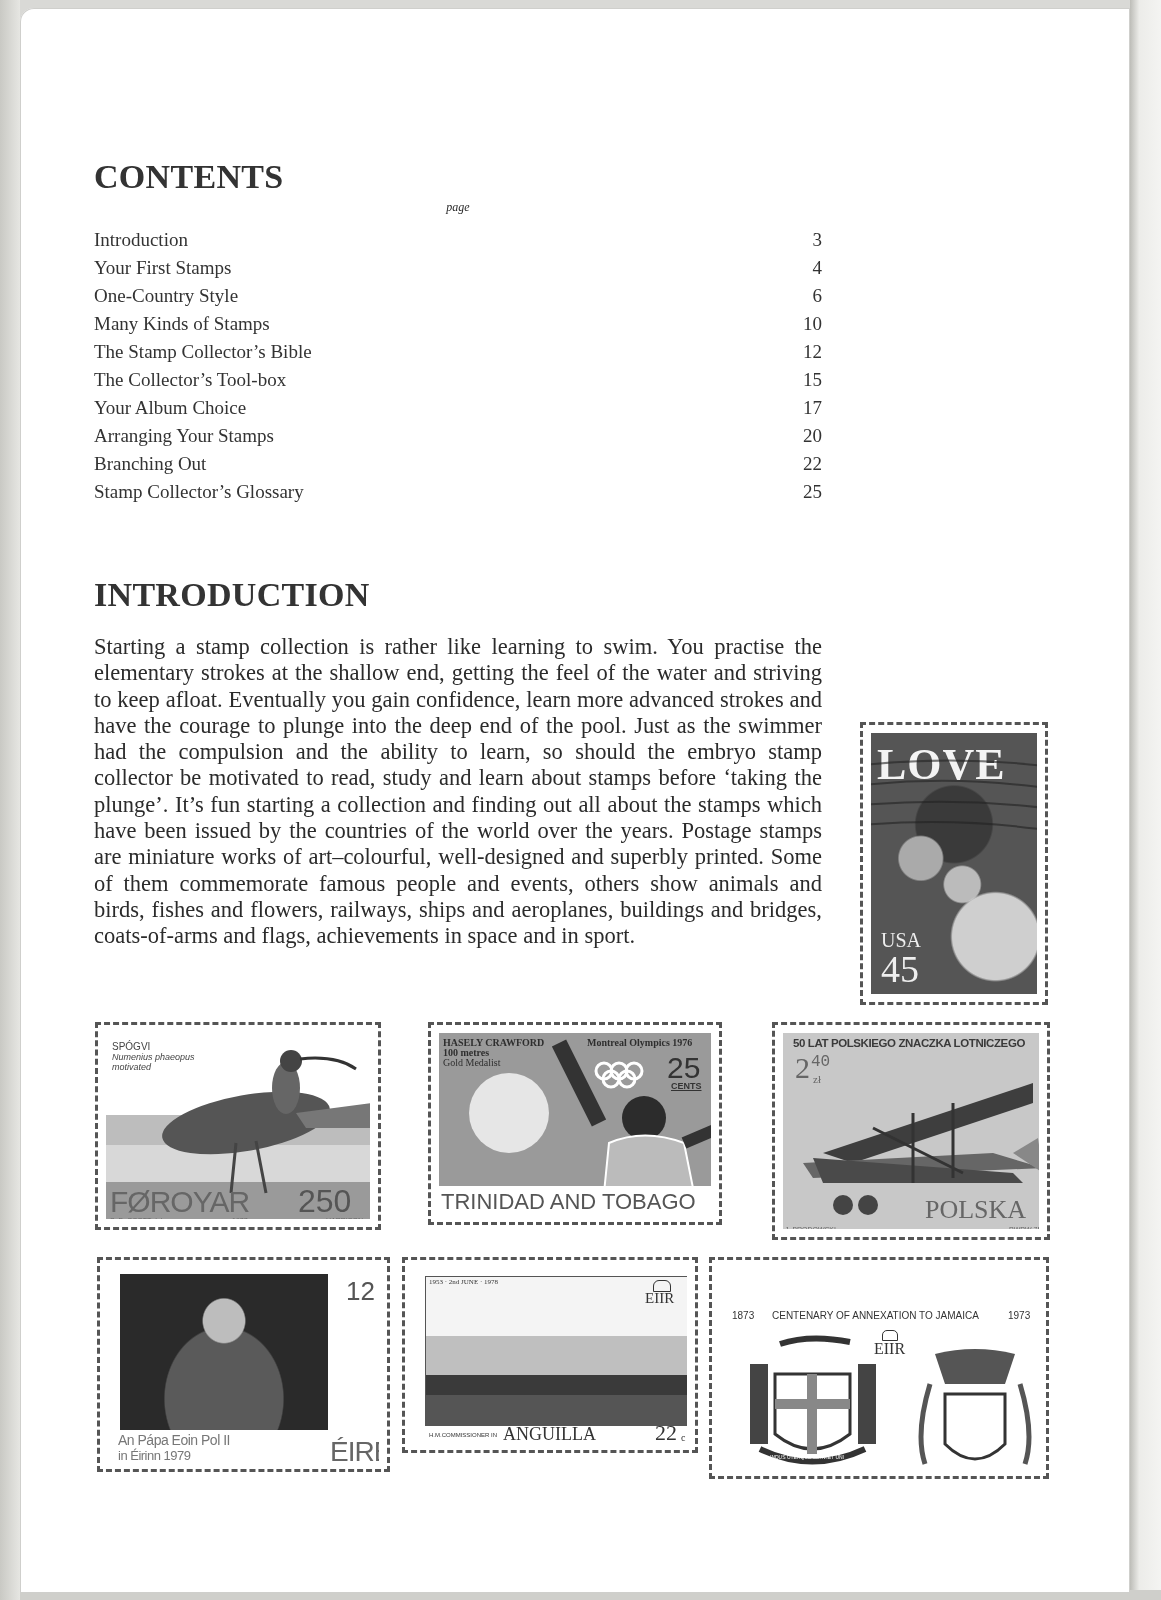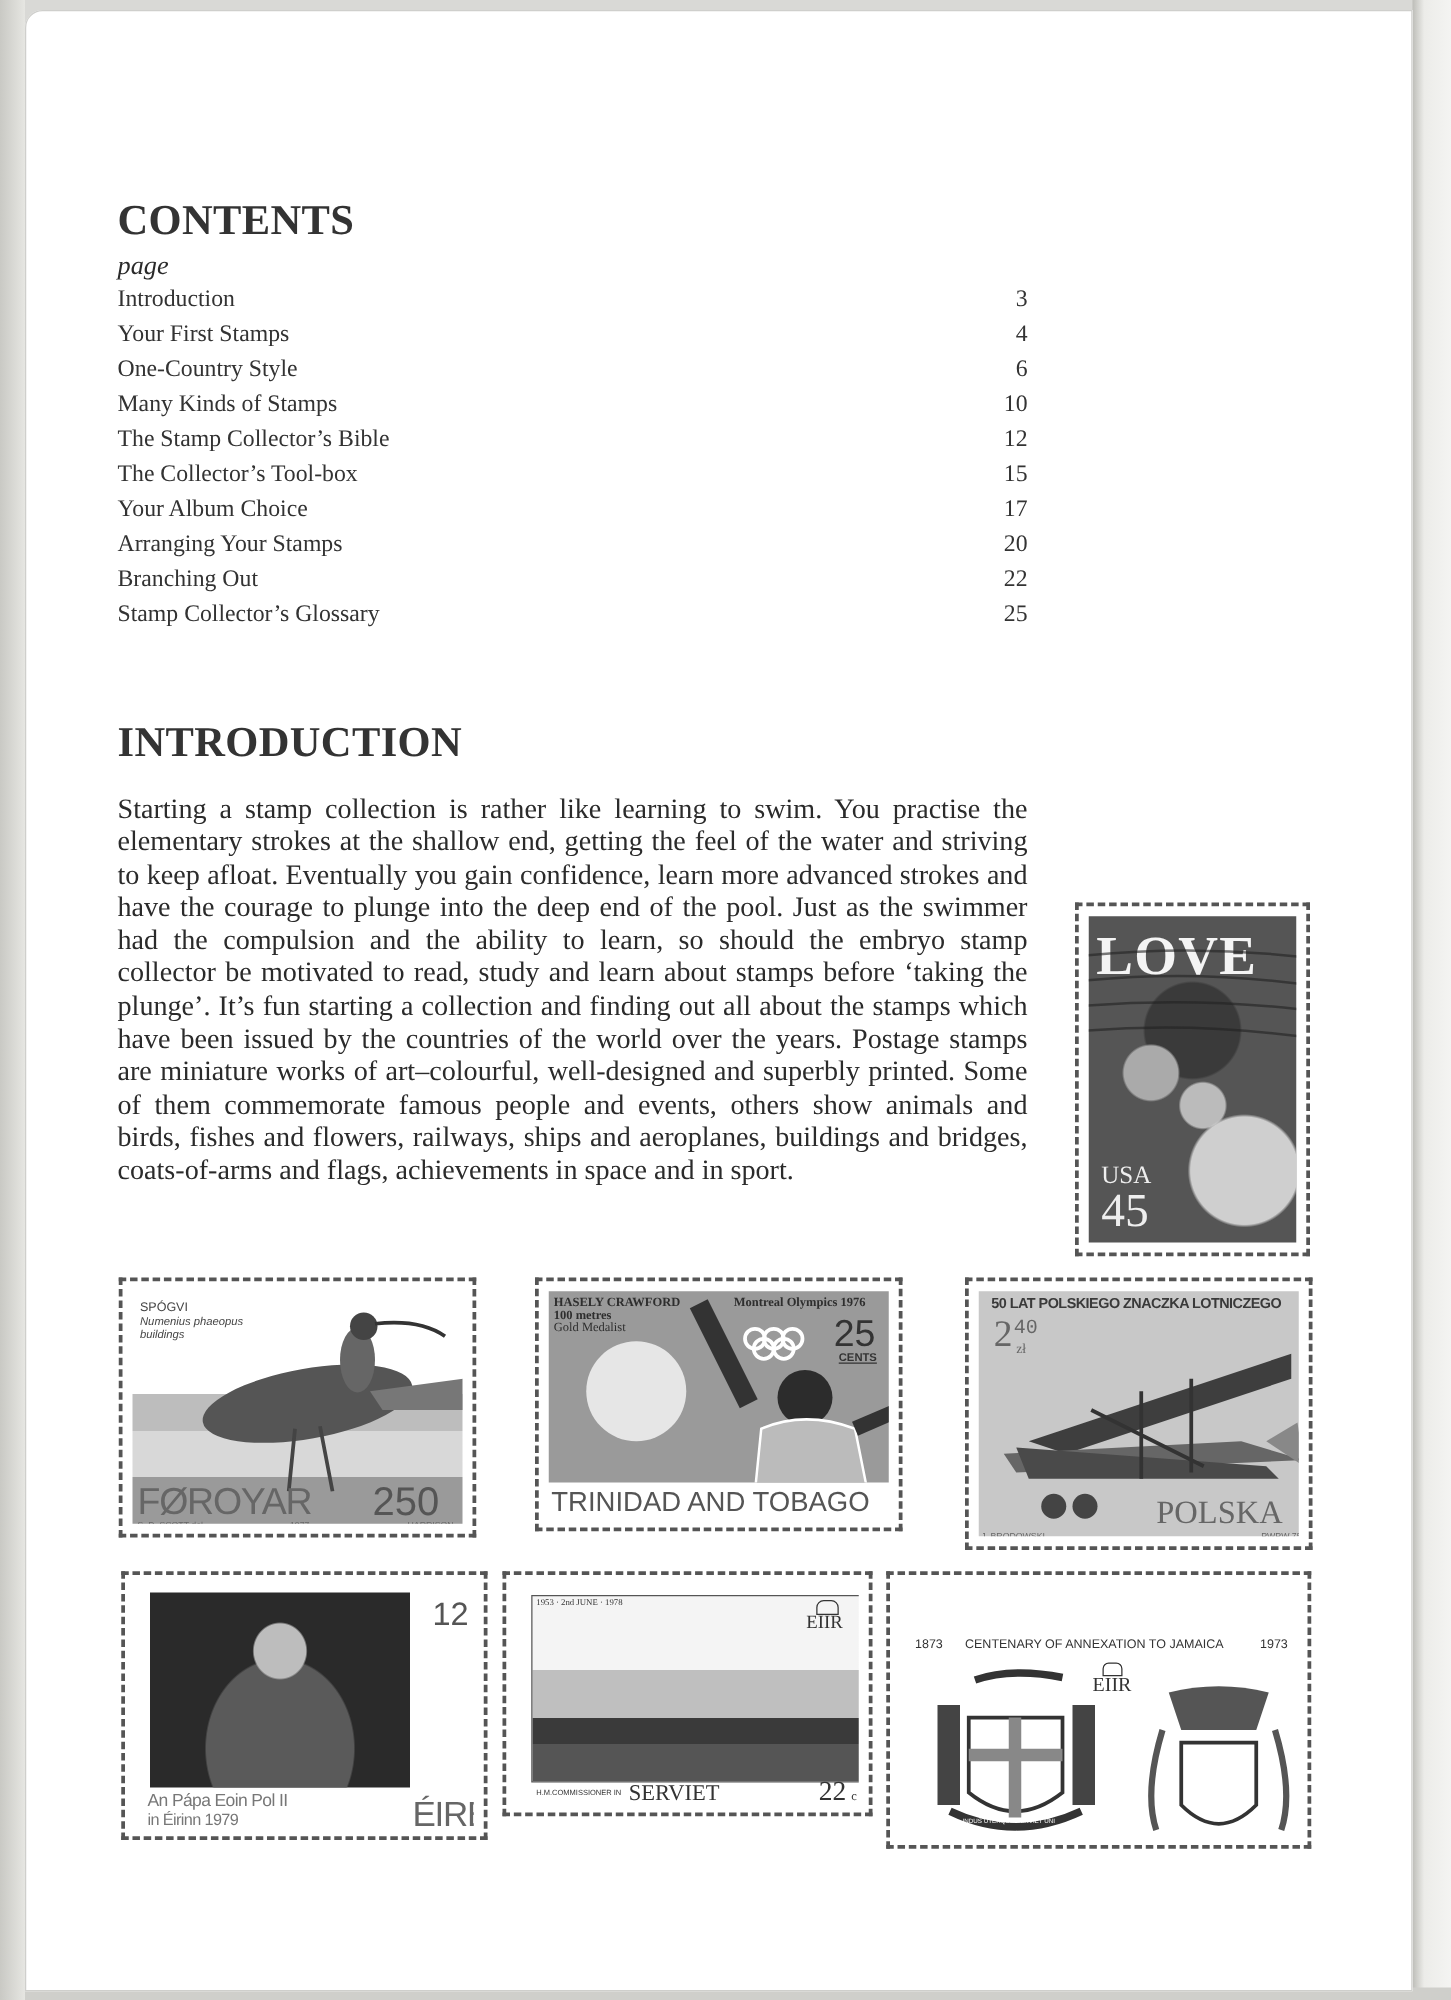--- a/index.html
+++ b/index.html
@@ -3,21 +3,21 @@
 <meta charset="utf-8">
 <style>
   html,body{margin:0;padding:0;}
   body{width:1161px;height:1600px;background:#d9d9d6;position:relative;overflow:hidden;font-family:"Liberation Serif","DejaVu Serif",serif;color:#2a2a2a;}
   .page{position:absolute;left:20px;top:8px;width:1110px;height:1585px;background:#fff;border-radius:14px 0 0 0;box-shadow:inset 0 0 0 1px #cfcfcc;}
   .spine{position:absolute;left:0;top:0;width:20px;height:1600px;background:linear-gradient(90deg,#c9c9c4,#e6e6e2);}
   .redge{position:absolute;left:1130px;top:0;width:31px;height:1600px;background:linear-gradient(90deg,#bdbdb8,#ecece9 30%,#f4f4f2);}
   .bedge{position:absolute;left:20px;top:1590px;width:1141px;height:10px;background:#cfcfcb;}
   .h1{position:absolute;left:94px;font-weight:bold;font-size:34px;letter-spacing:0.3px;color:#333;margin:0;}
   .toc{position:absolute;left:94px;top:200px;width:728px;}
-  .toc-head{text-align:left;font-style:italic;font-size:21px;height:26px;padding-right:0;}
+  .toc-head{text-align:center;font-style:italic;font-size:12px;height:26px;padding-right:0;}
   .toc-row{display:flex;justify-content:space-between;font-size:19px;height:28px;line-height:28px;color:#333;}
   .intro{position:absolute;left:94px;top:634px;width:728px;font-size:22.5px;line-height:26.3px;text-align:justify;color:#2b2b2b;margin:0;}
   .stamp{position:absolute;background:#fff;border:3px dashed #555;box-sizing:border-box;overflow:hidden;}
   .stamp .inner{position:absolute;left:8px;top:8px;right:8px;bottom:8px;overflow:hidden;}
   .stxt{position:absolute;font-family:"Liberation Sans","DejaVu Sans",sans-serif;color:#444;white-space:nowrap;}
   .serif{font-family:"Liberation Serif","DejaVu Serif",serif;}
   .tiny{font-size:7px;color:#666;}
 </style>
 </head>
 <body>
@@ -86,21 +86,21 @@
     <svg style="position:absolute;left:-8px;top:12px;" width="190" height="120">
       <path d="M0 20 Q95 10 190 22 M0 40 Q95 30 190 44 M0 60 Q95 52 190 64 M0 80 Q95 72 190 86" stroke="#222" stroke-width="2" fill="none" opacity="0.6"></path>
     </svg>
   </div>
 </div>
 
 <div class="stamp" style="left:95px;top:1022px;width:286px;height:208px;">
   <div class="inner" style="background:linear-gradient(180deg,#fff 0 44%,#bdbdbd 44% 60%,#d8d8d8 60% 80%,#9a9a9a 80%);">
     <div class="stxt" style="left:6px;top:8px;font-size:10px;">SPÓGVI</div>
     <div class="stxt" style="left:6px;top:19px;font-size:9px;font-style:italic;">Numenius phaeopus</div>
-    <div class="stxt" style="left:6px;top:29px;font-size:9px;font-style:italic;">buildings</div>
+    <div class="stxt" style="left:6px;top:29px;font-size:9px;font-style:italic;">motivated</div>
     <svg style="position:absolute;left:0;top:0;" width="270" height="190">
       <ellipse cx="140" cy="90" rx="85" ry="28" fill="#555" transform="rotate(-10 140 90)"></ellipse>
       <ellipse cx="180" cy="55" rx="14" ry="26" fill="#666"></ellipse>
       <circle cx="185" cy="28" r="11" fill="#444"></circle>
       <path d="M194 26 Q230 22 250 36" stroke="#333" stroke-width="3" fill="none"></path>
       <path d="M130 110 L125 160 M150 108 L160 160" stroke="#444" stroke-width="3"></path>
       <path d="M190 80 L265 70 L265 95 L200 95 Z" fill="#777"></path>
     </svg>
     <div class="stxt" style="left:4px;top:152px;font-size:30px;color:#666;letter-spacing:-1px;">FØROYAR</div>
     <div class="stxt" style="left:192px;top:150px;font-size:32px;color:#555;">250</div>
@@ -167,21 +167,21 @@
   </div>
 </div>
 
 <div class="stamp" style="left:402px;top:1257px;width:296px;height:196px;">
   <div class="inner" style="background:#fff;">
     <div style="position:absolute;left:12px;top:8px;width:262px;height:148px;border:1px solid #555;background:linear-gradient(180deg,#f4f4f4 0 40%,#bfbfbf 40% 66%,#3a3a3a 66% 80%,#555 80%);"></div>
     <div class="stxt serif" style="left:16px;top:10px;font-size:7px;color:#333;">1953 · 2nd JUNE · 1978</div>
     <div style="position:absolute;left:240px;top:12px;width:16px;height:10px;border-radius:6px 6px 0 0;border:1.5px solid #333;"></div>
     <div class="stxt serif" style="left:232px;top:22px;font-size:15px;color:#333;">EIIR</div>
     <div class="stxt" style="left:16px;top:164px;font-size:6px;color:#333;">H.M.COMMISSIONER IN</div>
-    <div class="stxt serif" style="left:90px;top:156px;font-size:18px;color:#333;">SERVIET</div>
+    <div class="stxt serif" style="left:90px;top:156px;font-size:18px;color:#333;">ANGUILLA</div>
     <div class="stxt serif" style="left:242px;top:152px;font-size:22px;color:#333;">22</div>
     <div class="stxt serif" style="left:268px;top:164px;font-size:10px;color:#333;">c</div>
   </div>
 </div>
 
 <div class="stamp" style="left:709px;top:1257px;width:340px;height:222px;">
   <div class="inner" style="background:#fff;margin-top:36px;">
     <div class="stxt" style="left:12px;top:6px;font-size:10px;color:#333;">1873</div>
     <div class="stxt" style="left:52px;top:6px;font-size:10px;color:#333;">CENTENARY OF ANNEXATION TO JAMAICA</div>
     <div class="stxt" style="left:288px;top:6px;font-size:10px;color:#333;">1973</div>

